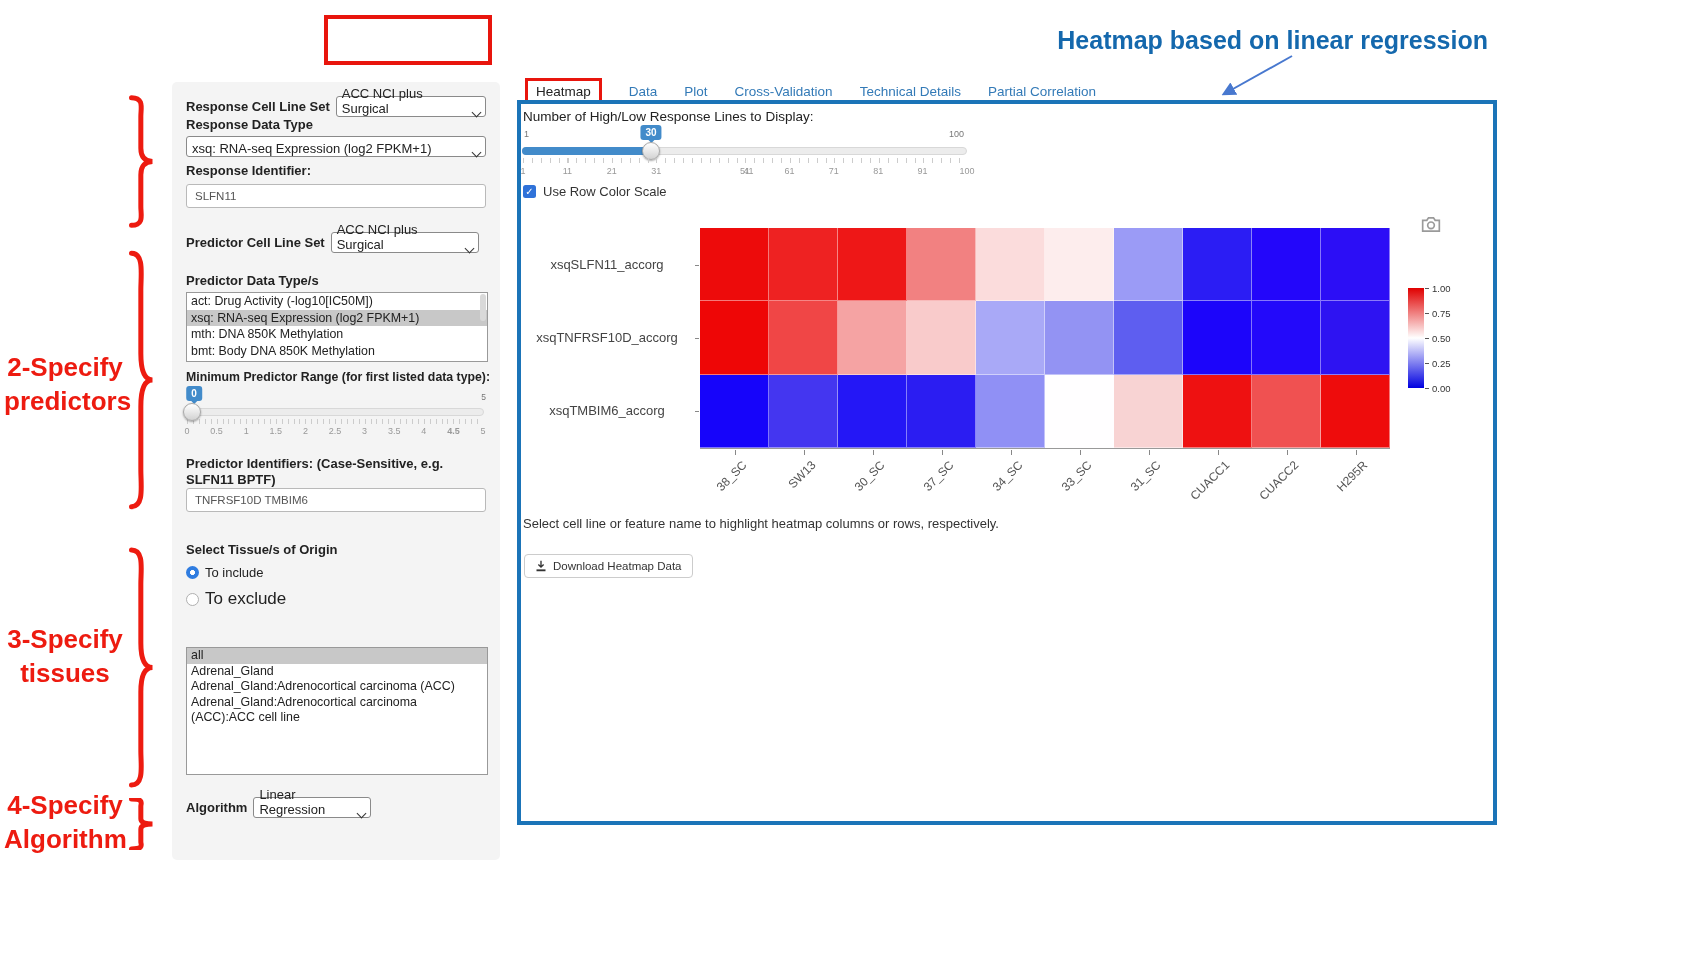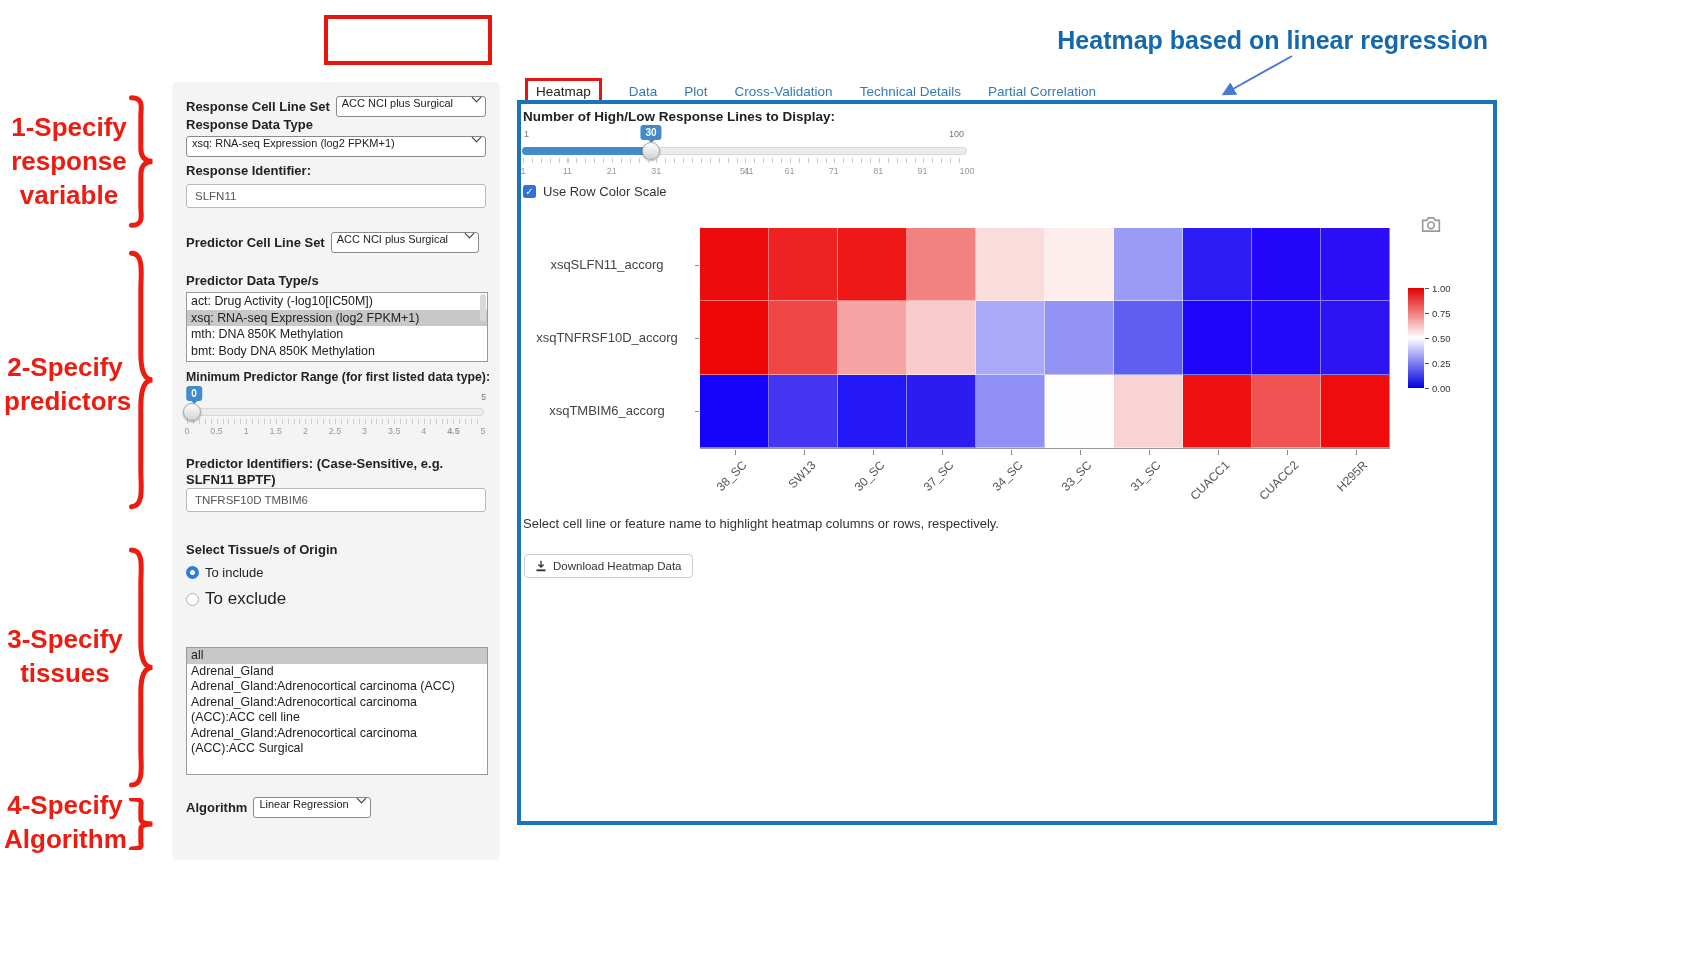--- a/index.html
+++ b/index.html
@@ -21,21 +21,21 @@
 
   
   .brace{position:absolute;pointer-events:none}
   .step-text{position:absolute;width:122px;text-align:center;font-size:26px;line-height:34px;font-weight:bold;color:#ed1b10}
 
   
   #sidebar{position:absolute;left:172px;top:82px;width:328px;height:778px;background:#f4f4f4;border-radius:5px;padding:14px 14px;font-size:13px}
   .lbl{font-weight:bold;font-size:13px;color:#222}
   .lbl-nowrap{white-space:nowrap;font-size:12.3px}
   .fr{display:flex;align-items:center;gap:6px}
-  .select-box{display:inline-flex;align-items:flex-start;justify-content:space-between;gap:6px;border:1px solid #8a8a8a;border-radius:3px;background:#fff;padding:0 5px;font-size:11px;height:21px;cursor:pointer;color:#222}
+  .select-box{display:inline-flex;align-items:flex-end;justify-content:space-between;gap:6px;border:1px solid #8a8a8a;border-radius:3px;background:#fff;padding:0 5px;font-size:13px;height:21px;cursor:pointer;color:#222}
   .chev{width:7px;height:7px;border-left:1.7px solid #333;border-bottom:1.7px solid #333;transform:rotate(-45deg);margin-top:-3px;flex:none}
   .input-box{display:flex;align-items:center;border:1px solid #b9b9b9;border-radius:3px;background:#fff;height:24px;padding:0 8px;font-size:11.5px;color:#555}
   .listbox{border:1px solid #999;background:#fff;overflow:hidden;position:relative}
   .opt{padding:0 4px;line-height:16.5px;font-size:12.4px;white-space:nowrap;overflow:hidden;cursor:pointer}
   .opt.wrap{white-space:normal;line-height:15.5px}
   .opt.sel{background:#c8c8c8}
   .scroll-stub{position:absolute;right:1px;top:1px;width:6px;height:40%;background:#d9d9d9;border-radius:3px}
 
   
   .slider{position:relative}
@@ -52,21 +52,21 @@
   .radio.on{border:none;background:radial-gradient(circle,#fff 0 2.2px,#2f7ce0 2.8px 6.5px)}
   .cbx{width:13px;height:13px;border-radius:2.5px;background:#2f72d9;color:#fff;font-size:10px;line-height:13px;text-align:center;flex:none;cursor:pointer}
 
   
   #tabs{position:absolute;left:525px;top:78px;display:flex;align-items:center;gap:27px}
   .tab{font-size:13.5px;color:#337ab7;cursor:pointer;white-space:nowrap}
   .tab.tab-active{color:#222;border:3px solid #e8150d;padding:3px 8px;background:#fff}
 
   
   #bluebox{position:absolute;left:517px;top:100px;width:980px;height:725px;border:4px solid #1b74b8;background:#fff}
-  .hm-title{position:absolute;left:2px;top:5px;font-size:13.5px;font-weight:bold;color:#222}
+  .hm-title{position:absolute;left:2px;top:5px;font-size:13.5px;font-weight:normal;color:#222}
   .hint{position:absolute;left:2px;top:412px;font-size:13px;color:#333}
   .dl-btn{position:absolute;left:3px;top:450px;display:flex;align-items:center;gap:6px;border:1px solid #ccc;border-radius:4px;background:#fff;padding:5px 10px;font-size:11.5px;color:#333;cursor:pointer;font-family:"Liberation Sans",sans-serif}
   #hm-grid{position:absolute;left:179px;top:124px;width:690px;height:220px;display:grid;grid-template-columns:repeat(10,1fr);grid-template-rows:repeat(3,1fr)}
   .hm-cell{border-right:1px solid rgba(255,255,255,.45);border-bottom:1px solid rgba(255,255,255,.45);cursor:pointer}
   .hm-ylab{position:absolute;width:172px;text-align:center;font-size:13px;color:#444;cursor:pointer;white-space:nowrap}
   .hm-ytick{position:absolute;left:174px;width:4px;height:1px;background:#888}
   .hm-xtick{position:absolute;width:1px;height:5px;background:#888;top:346px}
   .hm-axis{position:absolute;left:179px;top:344px;width:690px;height:1px;background:#999}
   .hm-xlab{position:absolute;top:354px;width:0;height:0}
   .hm-xlab span{position:absolute;right:0;top:0;transform:rotate(-45deg);transform-origin:100% 0;white-space:nowrap;font-size:12px;color:#555;cursor:pointer}
@@ -98,25 +98,20 @@
   <svg class="brace" style="left:128px;top:248px" width="28" height="264" viewBox="0 0 24 100" preserveAspectRatio="none">
     <path d="M3,2 C14,2 11,10 11,16 L11,40 C11,47 15,50 21,50 C15,50 11,53 11,60 L11,84 C11,90 14,98 3,98" fill="none" stroke="#ed1b10" stroke-width="5" stroke-linecap="round" vector-effect="non-scaling-stroke"></path>
   </svg>
   <svg class="brace" style="left:128px;top:545px" width="28" height="245" viewBox="0 0 24 100" preserveAspectRatio="none">
     <path d="M3,2 C14,2 11,10 11,16 L11,40 C11,47 15,50 21,50 C15,50 11,53 11,60 L11,84 C11,90 14,98 3,98" fill="none" stroke="#ed1b10" stroke-width="5" stroke-linecap="round" vector-effect="non-scaling-stroke"></path>
   </svg>
   <svg class="brace" style="left:128px;top:798px" width="28" height="52" viewBox="0 0 24 100" preserveAspectRatio="none">
     <path d="M3,2 C14,2 11,10 11,16 L11,40 C11,47 15,50 21,50 C15,50 11,53 11,60 L11,84 C11,90 14,98 3,98" fill="none" stroke="#ed1b10" stroke-width="5" stroke-linecap="round" vector-effect="non-scaling-stroke"></path>
   </svg>
 
-  <div class="step-text" style="left:8px;top:110px">
-    <div>1-Specify</div>
-    <div>response</div>
-    <div>variable</div>
-  </div>
   <div class="step-text" style="left:4px;top:350px">
     <div>2-Specify</div>
     <div>predictors</div>
   </div>
   <div class="step-text" style="left:4px;top:622px">
     <div>3-Specify</div>
     <div>tissues</div>
   </div>
   <div class="step-text" style="left:4px;top:788px">
     <div>4-Specify</div>
@@ -191,21 +186,20 @@
     <div class="fr" style="margin-top:9px">
       <span class="radio" id="radio-exclude"></span>
       <span style="font-size:17px">To exclude</span>
     </div>
 
     <div class="listbox" id="tissue-list" style="margin-top:38px;width:302px;height:128px">
         <div class="opt wrap sel">all</div>
         <div class="opt wrap">Adrenal_Gland</div>
         <div class="opt wrap">Adrenal_Gland:Adrenocortical carcinoma (ACC)</div>
         <div class="opt wrap">Adrenal_Gland:Adrenocortical carcinoma (ACC):ACC cell line</div>
-        <div class="opt wrap">Adrenal_Gland:Adrenocortical carcinoma (ACC):ACC Surgical</div>
       </div>
 
     <div class="fr" style="margin-top:22px">
       <span class="lbl">Algorithm</span>
       <span class="select-box" style="width:118px">
         <span>Linear Regression</span>
         <span class="chev"></span>
       </span>
     </div>
   </div>

